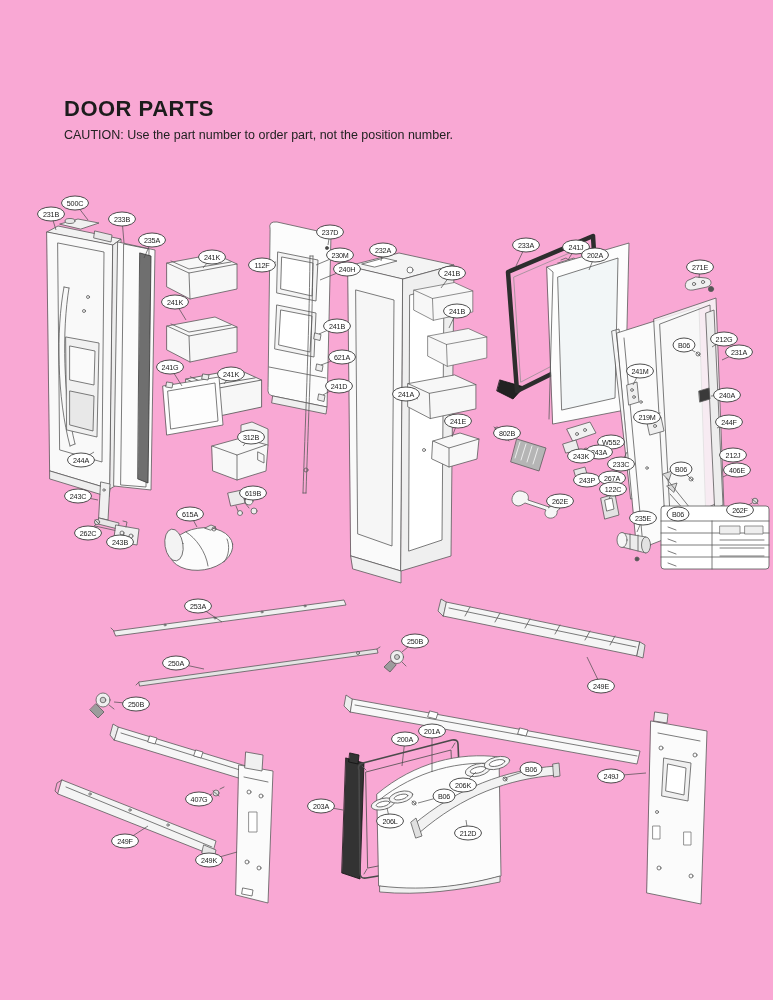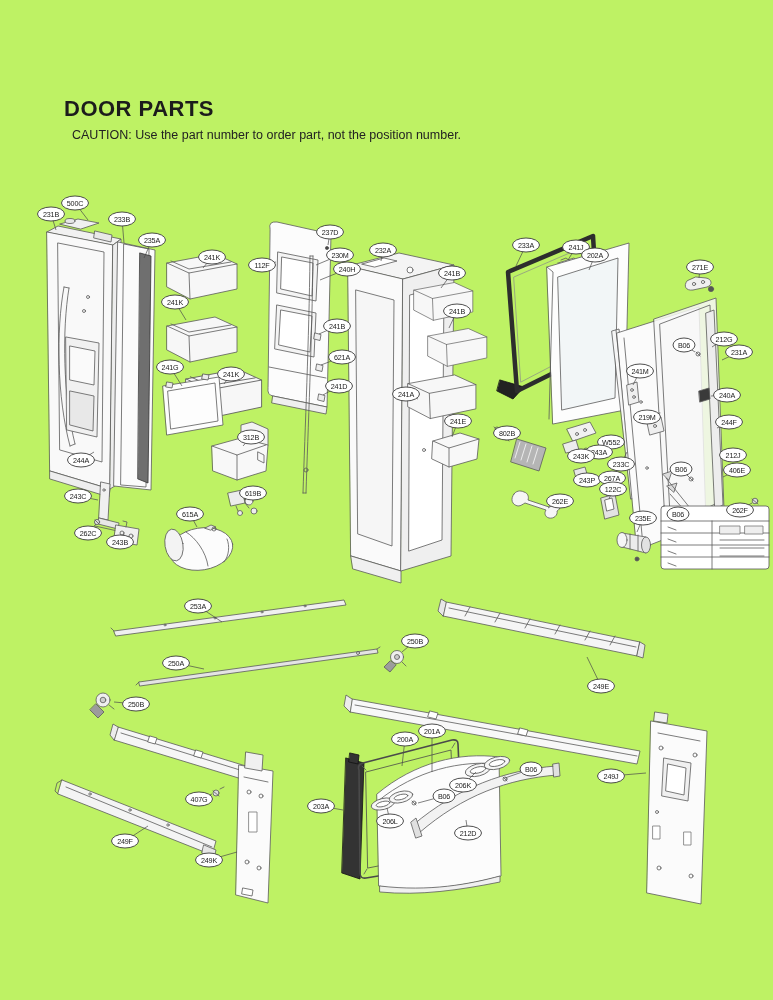--- a/index.html
+++ b/index.html
@@ -1,20 +1,20 @@
 <!DOCTYPE html>
 <html><head>
 <meta charset="utf-8">
 <style>
   html,body{margin:0;padding:0;background:#fff;}
-  .page{position:relative;width:773px;height:1000px;background:#bef264;overflow:hidden;
+  .page{position:relative;width:773px;height:1000px;background:#f9a8d4;overflow:hidden;
         font-family:"Liberation Sans",sans-serif;}
   .page-title{position:absolute;left:64px;top:96px;margin:0;font-size:22px;font-weight:bold;
         color:#1c1c1c;letter-spacing:.5px;}
-  .caution{position:absolute;left:72px;top:128px;margin:0;font-size:12.5px;color:#222;}
+  .caution{position:absolute;left:64px;top:128px;margin:0;font-size:12.5px;color:#222;}
   svg#art{position:absolute;left:0;top:0;}
   svg text{font-family:"Liberation Sans",sans-serif;}
 </style>
 </head>
 <body>
 
 <div class="page">
   <h1 class="page-title">DOOR PARTS</h1>
   <p class="caution">CAUTION: Use the part number to order part, not the position number.</p>
 

